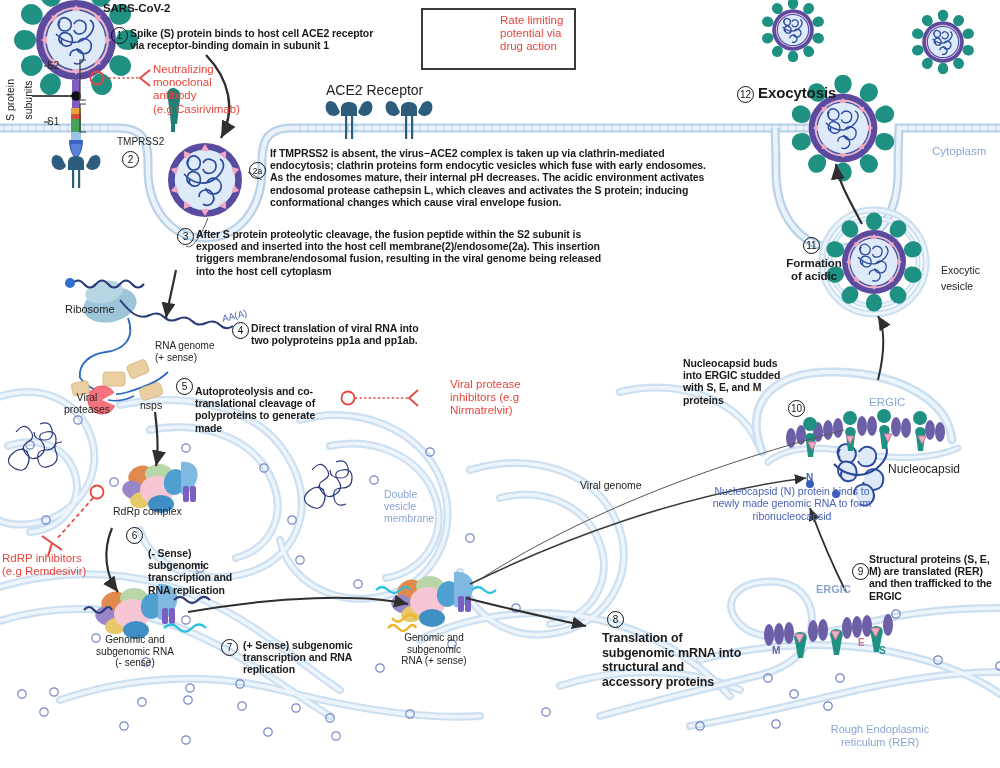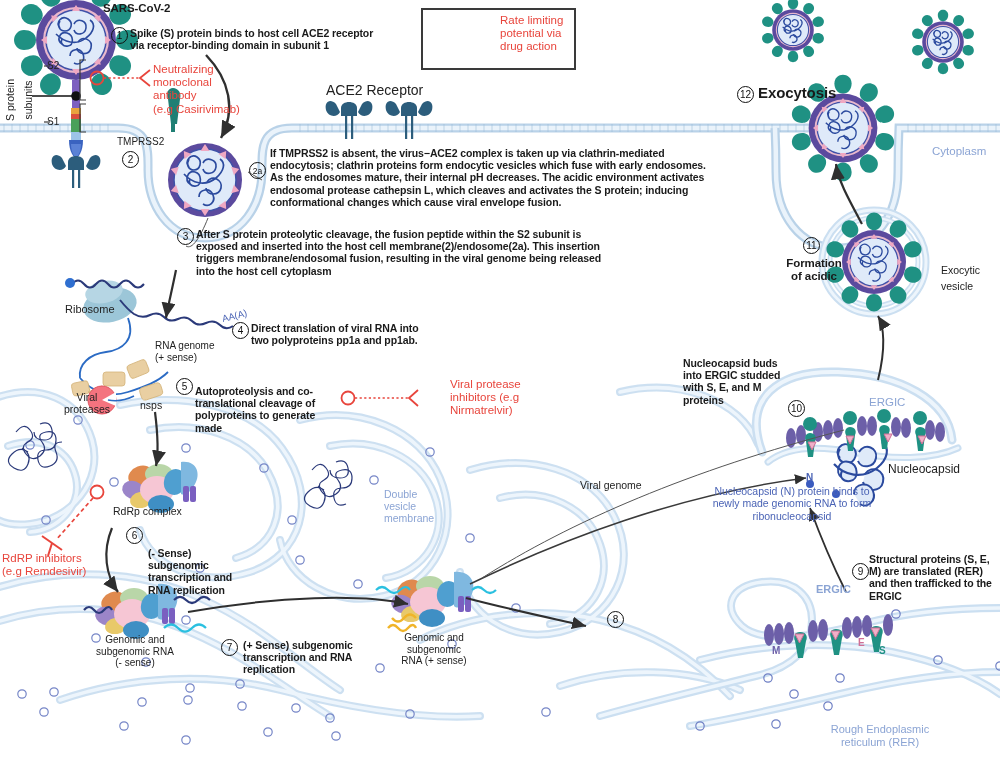--- a/index.html
+++ b/index.html
@@ -944,20 +944,22 @@
               white-space:pre-line;font-size:10px;line-height:11.6px;">Genomic and
 subgenomic
 RNA (+ sense)</div>
 
   <div class="abs txt-blue-lt" style="left:384px;top:488px;width:62px;white-space:pre-line;
               font-size:10.5px;line-height:12px;">Double
 vesicle
 membrane</div>
 
   <div class="abs step" style="left:607px;top:611px;">8</div>
+  <div class="abs txt-bold" style="left:602px;top:631px;width:142px;font-size:12.5px;
+              line-height:14.5px;">Translation of subgenomic mRNA into structural and accessory proteins</div>
 
   <div class="abs txt-dark" style="left:580px;top:479px;font-size:10.5px;">Viral genome</div>
 
   <div class="abs step" style="left:852px;top:563px;">9</div>
   <div class="abs txt-bold" style="left:869px;top:553px;width:130px;">Structural proteins (S, E, M) are translated (RER) and then trafficked to the ERGIC</div>
 
   <div class="abs step" style="left:788px;top:400px;">10</div>
   <div class="abs txt-bold" style="left:683px;top:357px;width:104px;">Nucleocapsid buds into ERGIC studded with S, E, and M proteins</div>
 
   <div class="abs txt-blue-lt" style="left:869px;top:396px;font-size:11.5px;">ERGIC</div>

